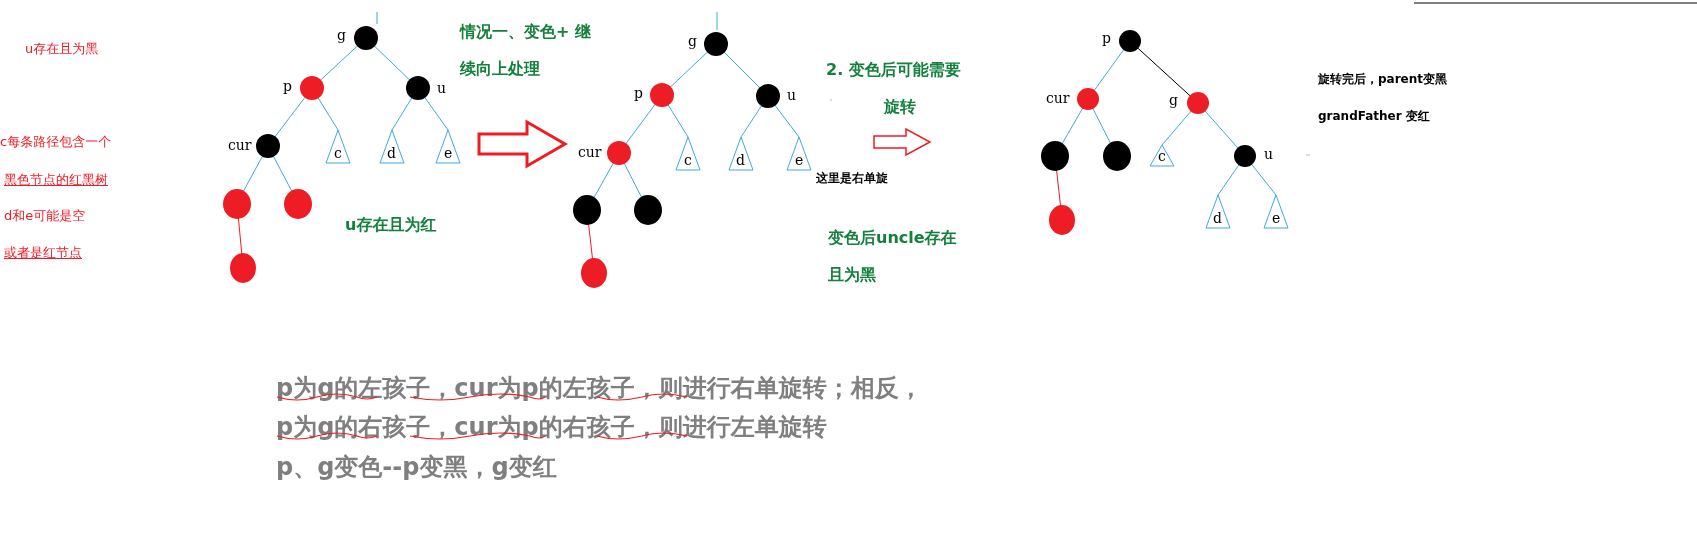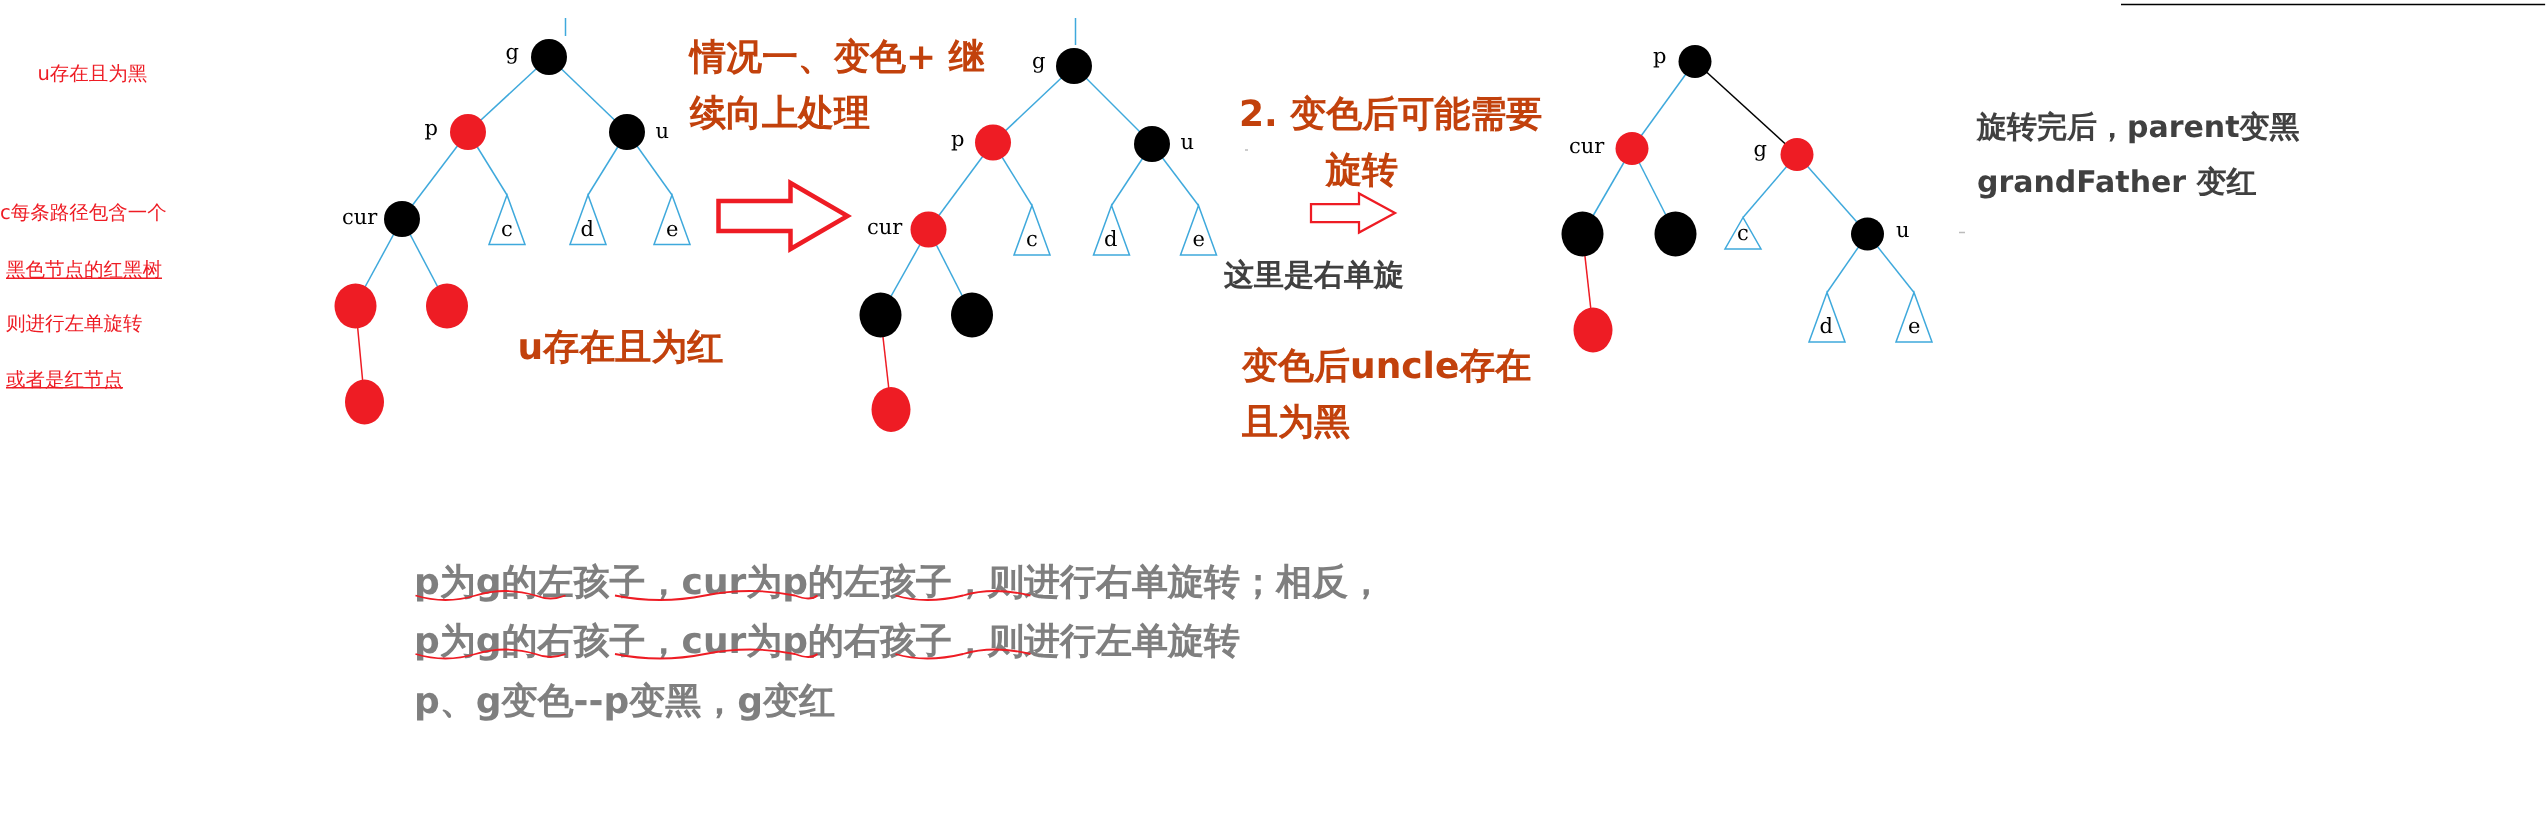--- a/index.html
+++ b/index.html
@@ -1,32 +1,32 @@
 <!DOCTYPE html>
 <html><head>
 <meta charset="utf-8">
 <style>
   html, body { margin: 0; padding: 0; background: #ffffff; }
   body { width: 1697px; height: 544px; position: relative; overflow: hidden;
          font-family: "DejaVu Sans", "Liberation Sans", sans-serif; }
   .txt { position: absolute; white-space: nowrap; }
   .red { color: #ee1c24; font-size: 13px; }
-  .red-b { color: #c2410c; font-size: 24px; font-weight: bold; }
-  .blue-b { color: #404040; font-size: 20px; font-weight: bold; }
+  .red-b { color: #15803d; font-size: 16px; font-weight: bold; }
+  .blue-b { color: #000000; font-size: 12px; font-weight: bold; }
   .gray-b { color: #7f7f7f; font-size: 24px; font-weight: bold; }
   .lbl { position: absolute; font-family: "DejaVu Serif", "Liberation Serif", serif; font-size: 14px; color: #000; }
   svg { position: absolute; left: 0; top: 0; }
 </style>
 </head>
 <body>
 
 <div class="txt red" style="left:25px;top:40px;">u存在且为黑</div>
 <div class="txt red" style="left:0;top:133px;">c每条路径包含一个</div>
 <div class="txt red" style="left:4px;top:171px;text-decoration:underline;">黑色节点的红黑树</div>
-<div class="txt red" style="left:4px;top:207px;">则进行左单旋转</div>
+<div class="txt red" style="left:4px;top:207px;">d和e可能是空</div>
 <div class="txt red" style="left:4px;top:244px;text-decoration:underline;">或者是红节点</div>
 
 <div class="txt red-b" style="left:460px;top:22px;">情况一、变色+ 继</div>
 <div class="txt red-b" style="left:460px;top:59px;">续向上处理</div>
 <div class="txt red-b" style="left:345px;top:215px;">u存在且为红</div>
 <div class="txt red-b" style="left:826px;top:60px;">2. 变色后可能需要</div>
 <div class="txt red-b" style="left:884px;top:97px;">旋转</div>
 <div class="txt blue-b" style="left:816px;top:170px;">这里是右单旋</div>
 <div class="txt red-b" style="left:828px;top:228px;">变色后uncle存在</div>
 <div class="txt red-b" style="left:828px;top:265px;">且为黑</div>

